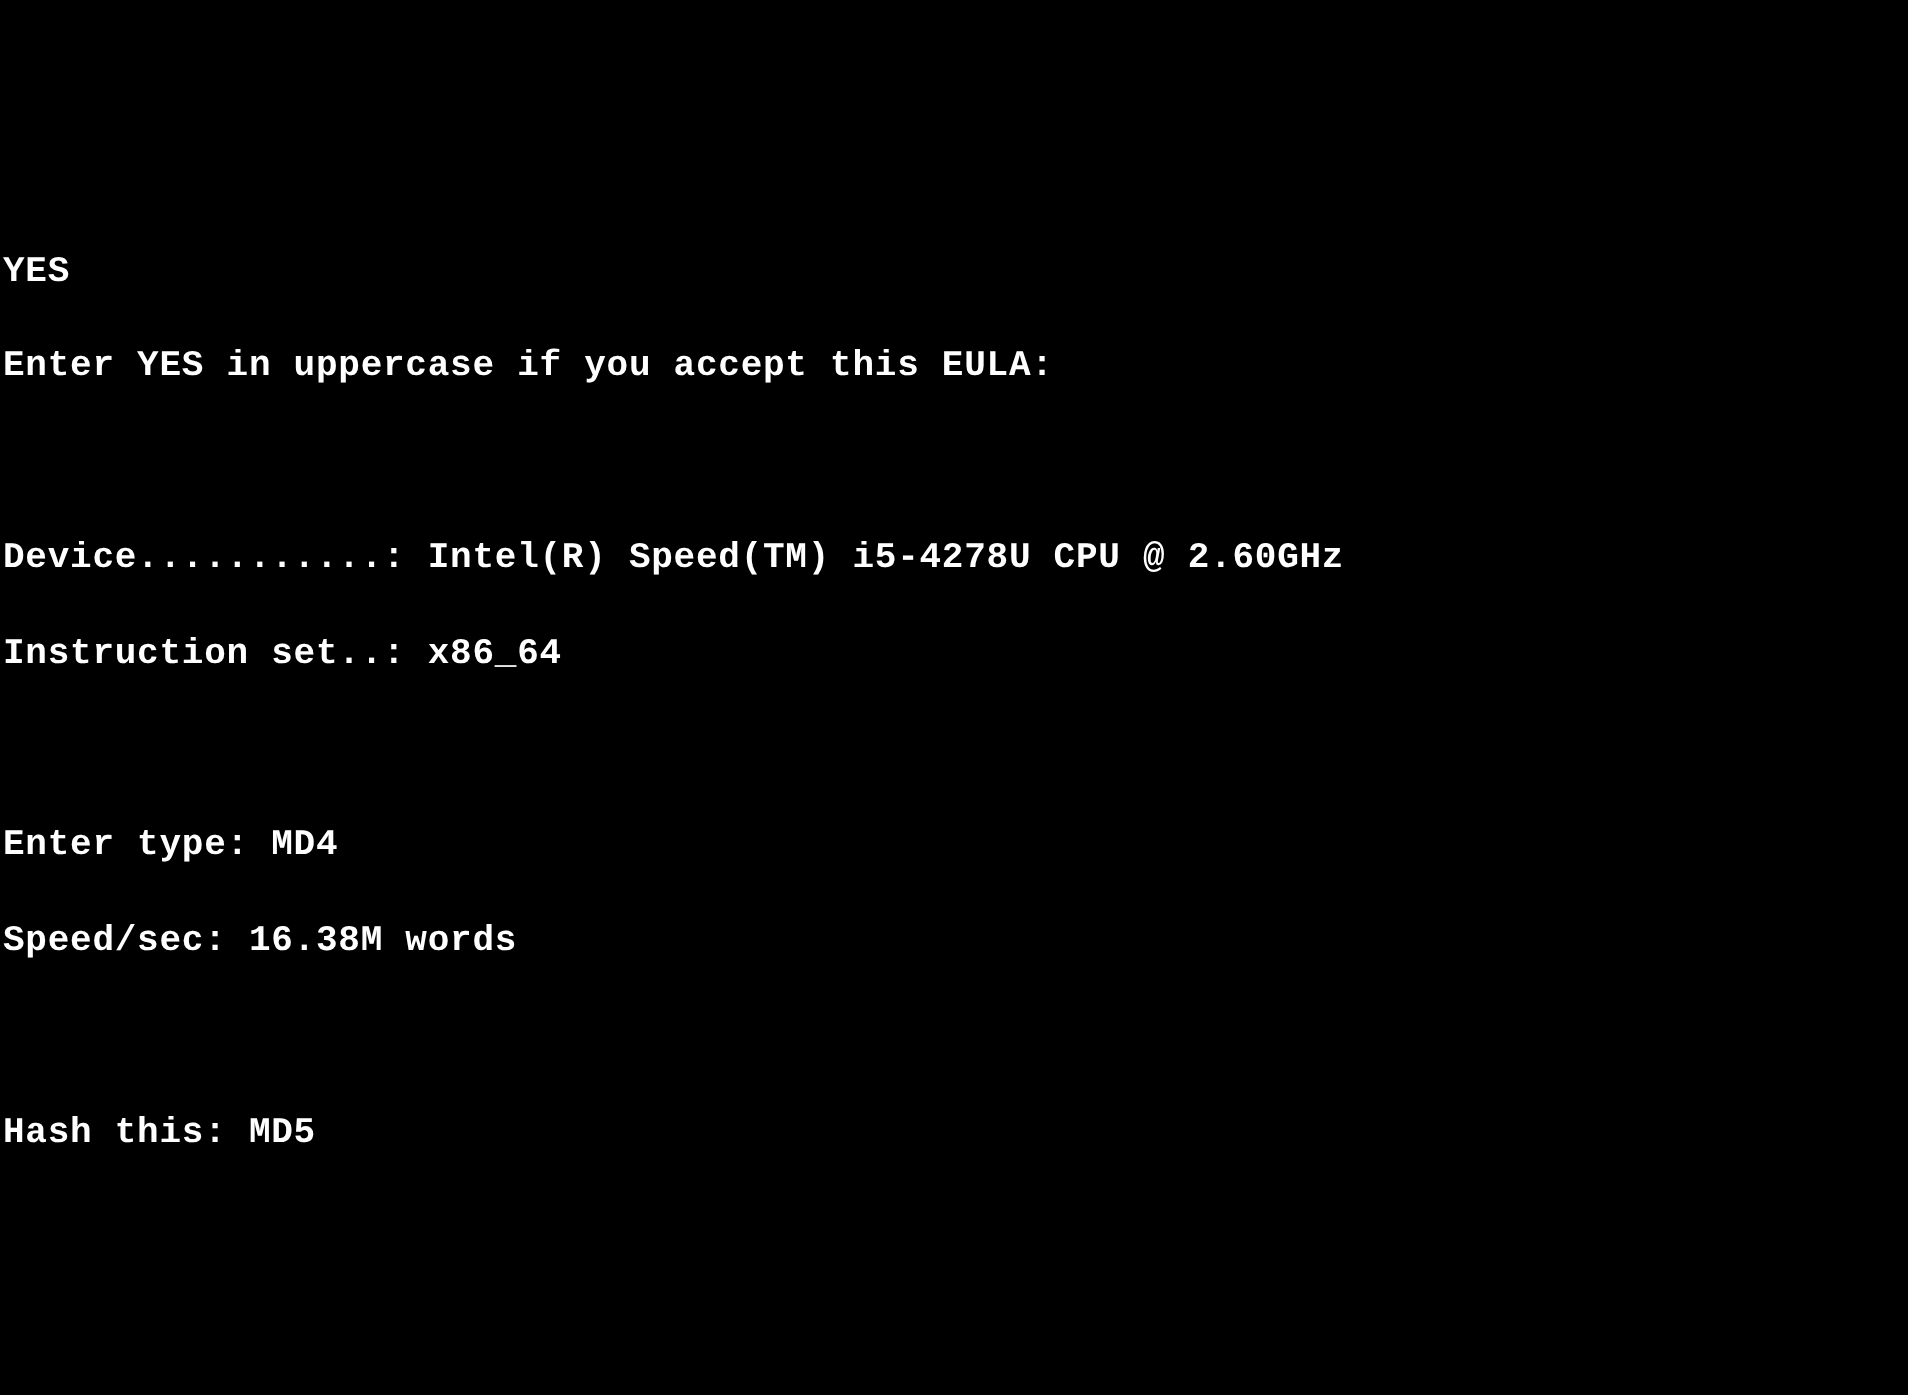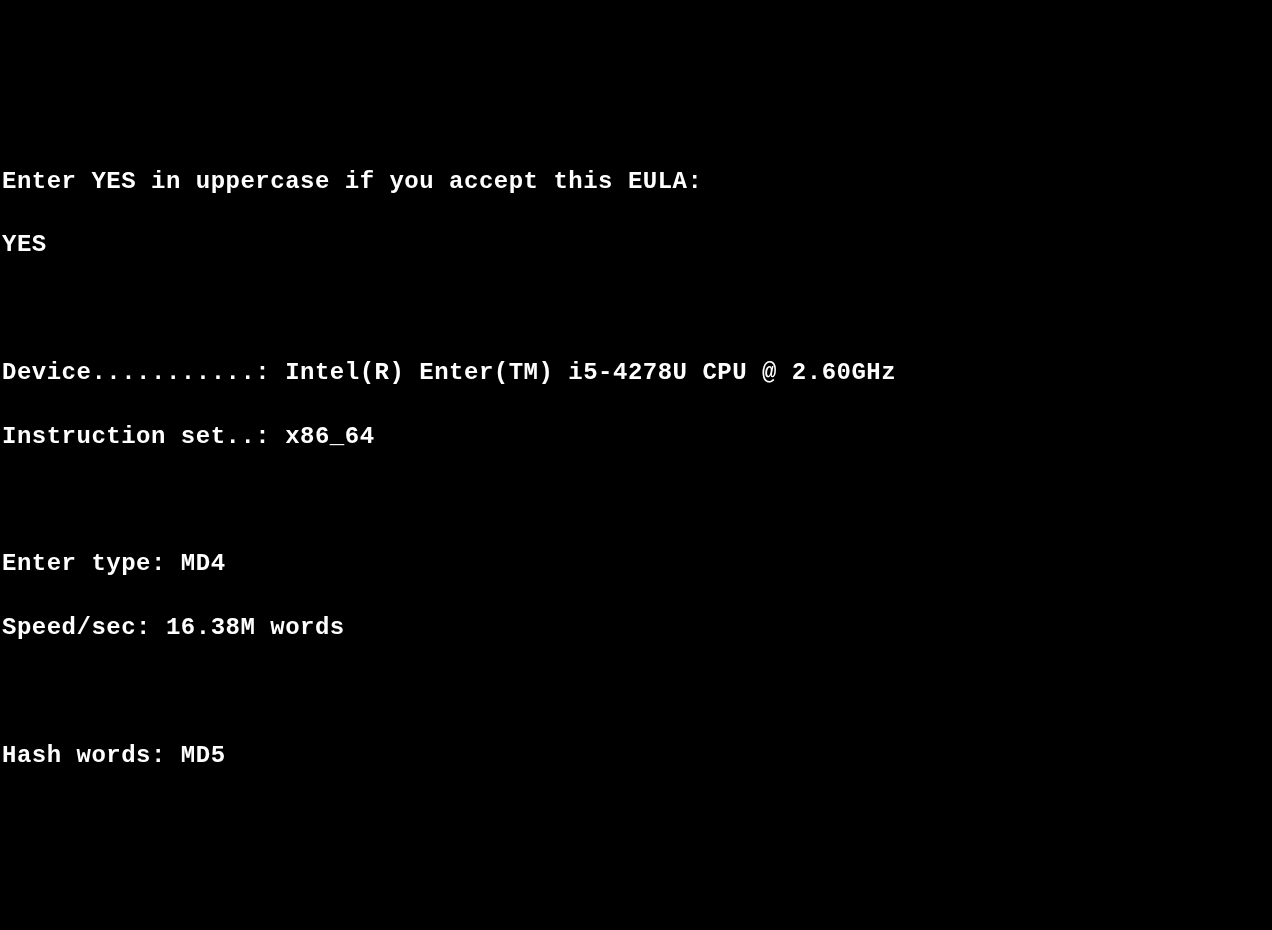--- a/index.html
+++ b/index.html
@@ -25,30 +25,30 @@
     .line {
       display: block;
     }
   </style>
 </head>
 <body>
 
 
 
 <div>
+<span class="line">YES</span>
 <span class="line">Enter YES in uppercase if you accept this EULA:</span>
-<span class="line">YES</span>
 <span class="line"> </span>
-<span class="line">Device...........: Intel(R) Enter(TM) i5-4278U CPU @ 2.60GHz</span>
+<span class="line">Device...........: Intel(R) Speed(TM) i5-4278U CPU @ 2.60GHz</span>
 <span class="line">Instruction set..: x86_64</span>
 <span class="line"> </span>
 <span class="line">Enter type: MD4</span>
 <span class="line">Speed/sec: 16.38M words</span>
 <span class="line"> </span>
-<span class="line">Hash words: MD5</span>
+<span class="line">Hash this: MD5</span>
 
 
 
 
 
 
 
 
 
 

